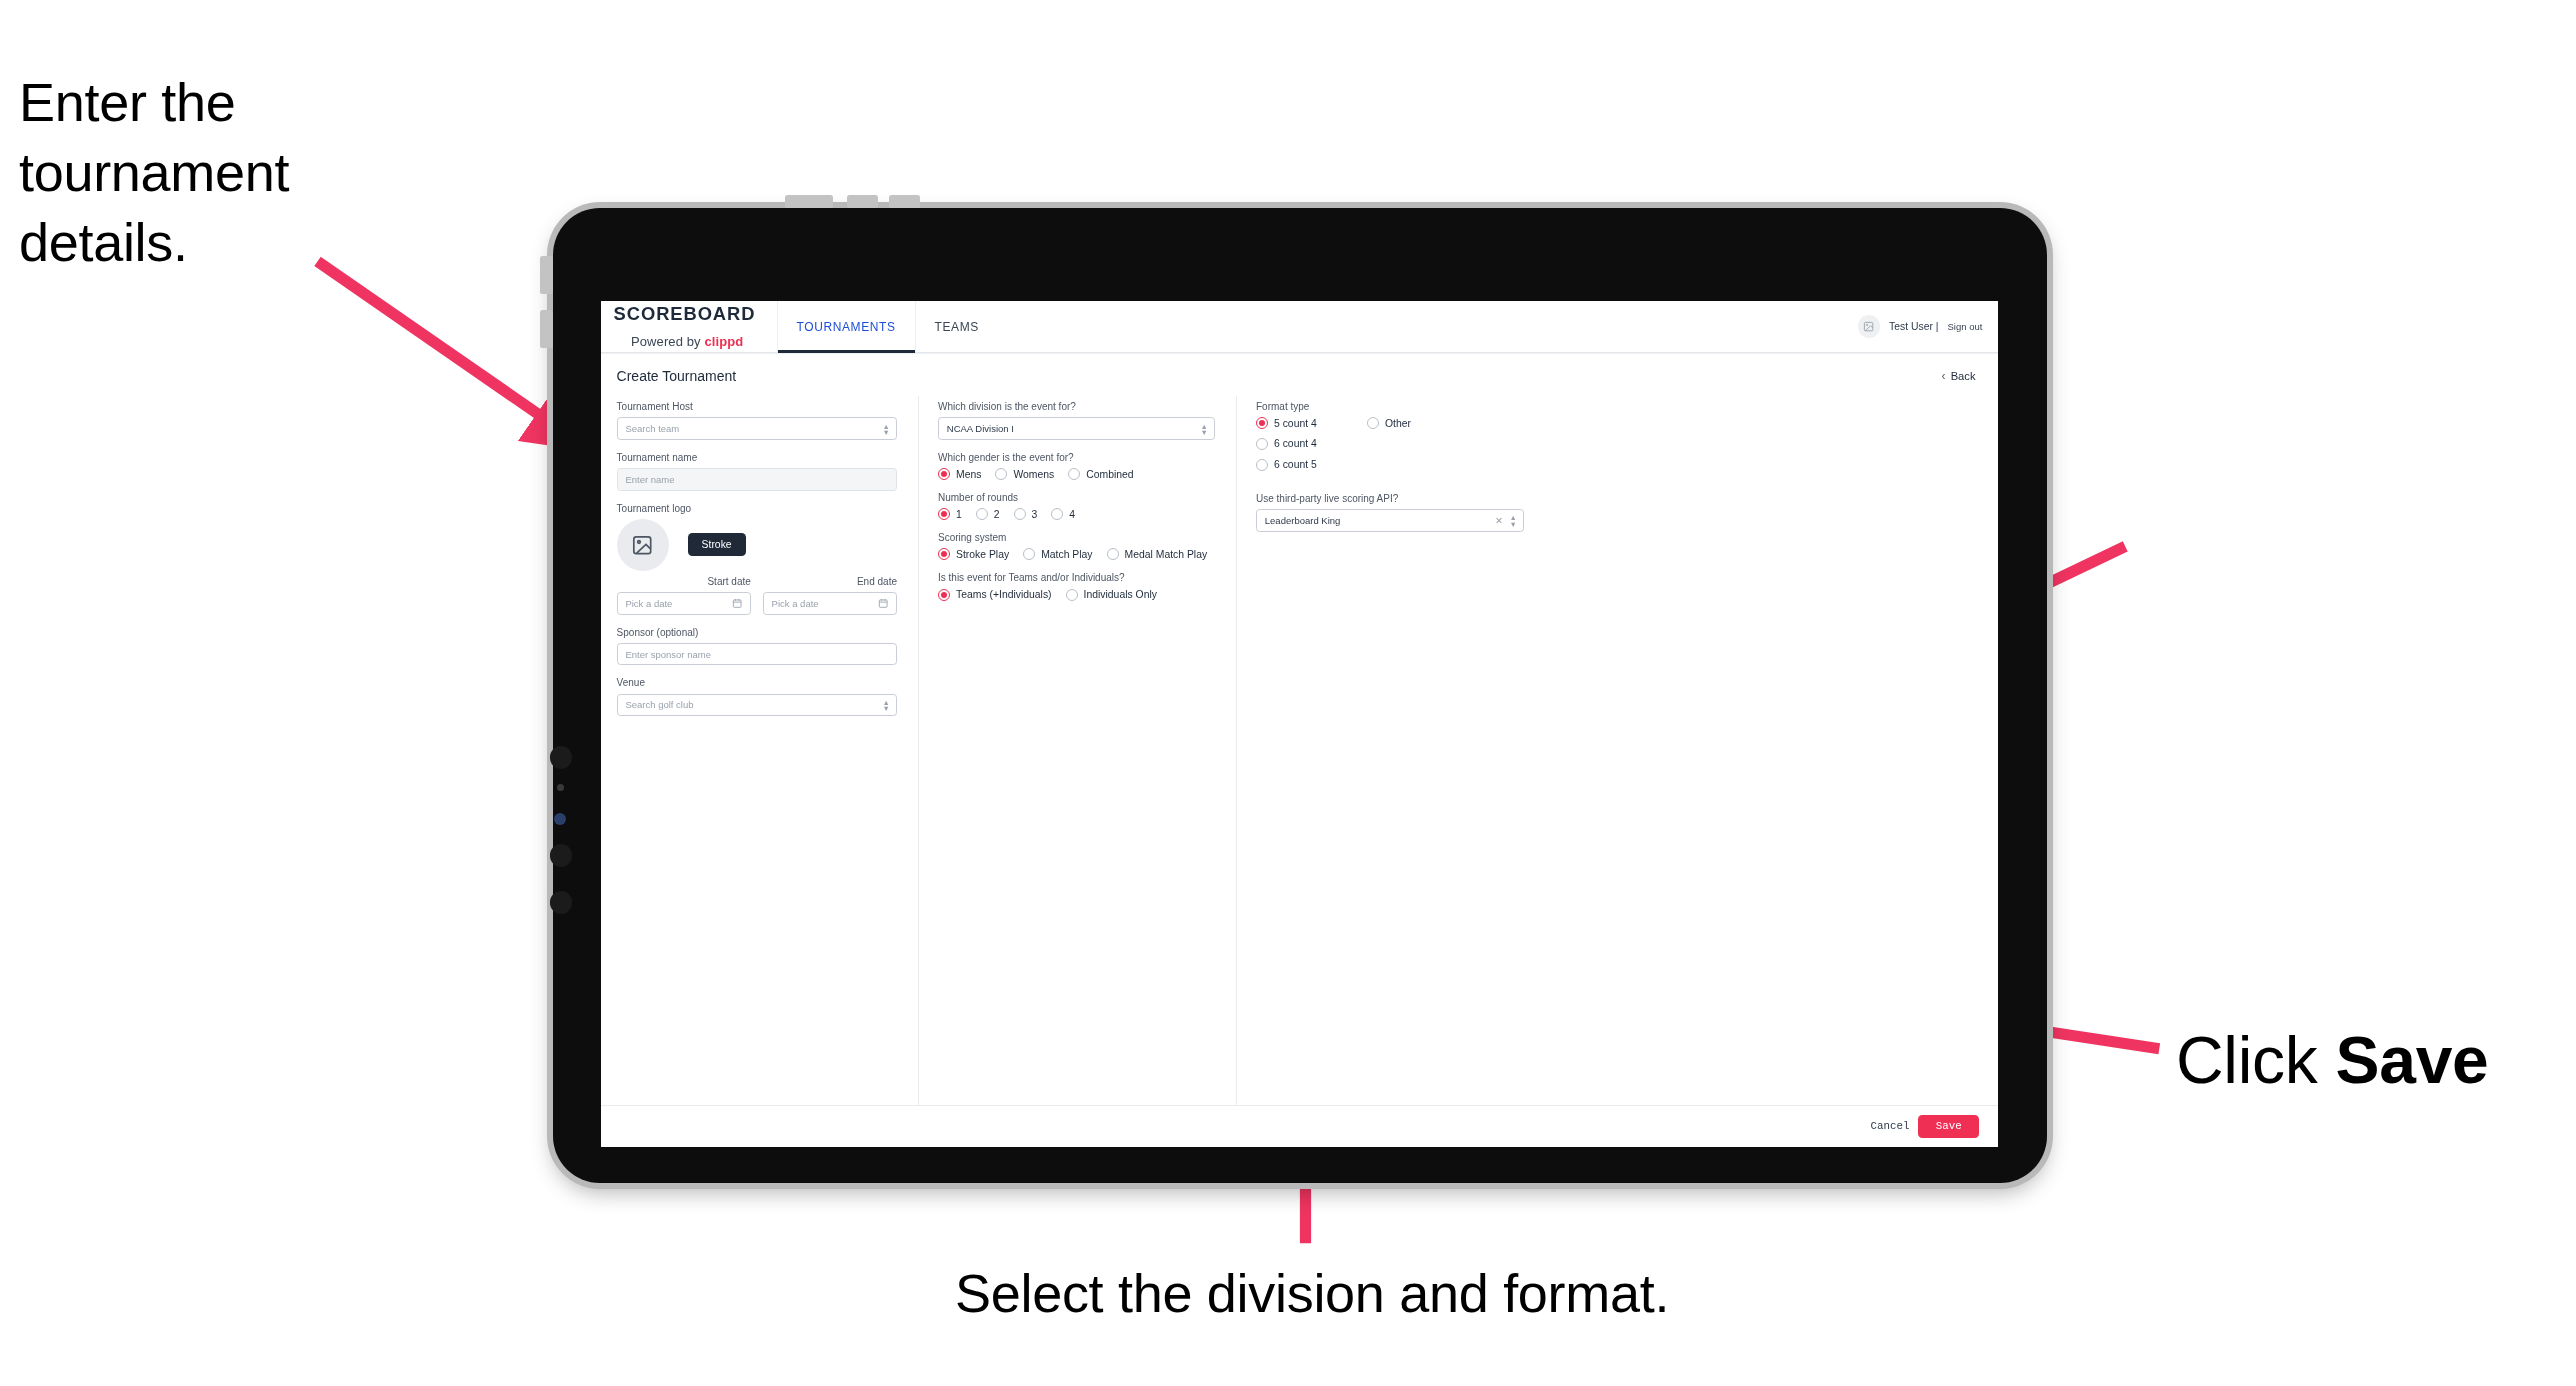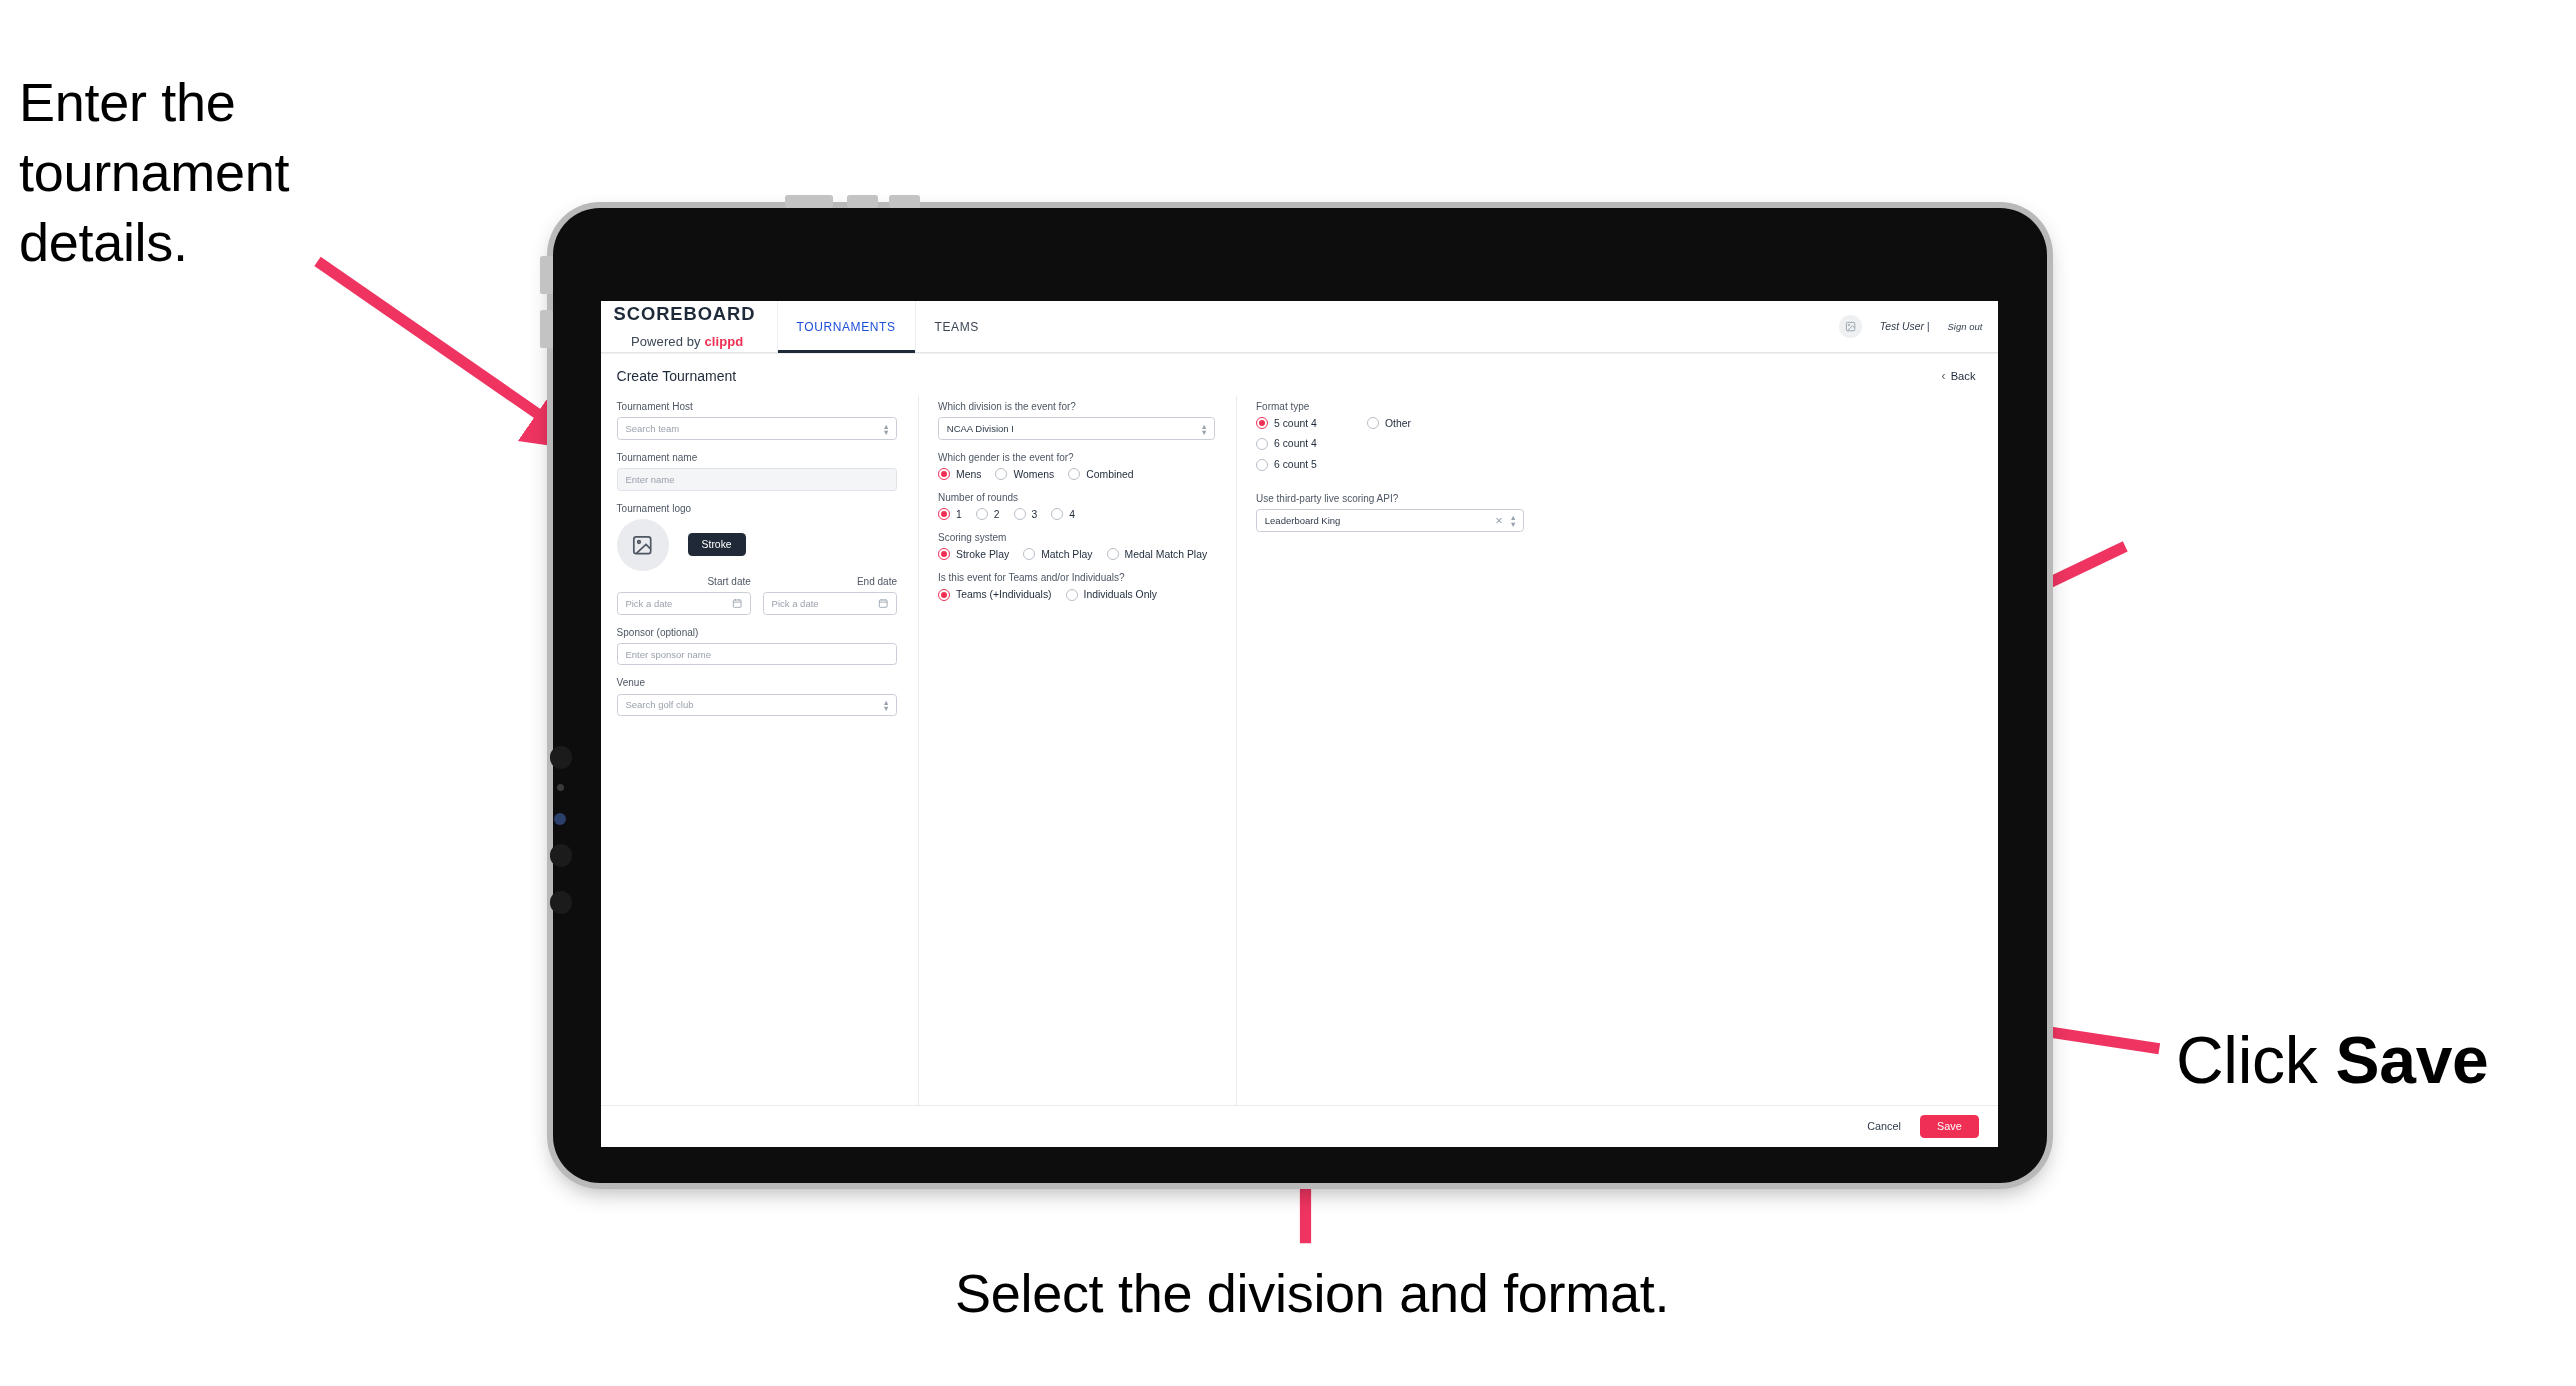--- a/index.html
+++ b/index.html
@@ -88,21 +88,21 @@
     letter-spacing: 0.6px; position: relative; cursor: pointer;
   }
   .nav-tab.active { color: #1d4ed8; }
   .nav-tab.active::after {
     content: ""; position: absolute; left: 0; right: 0; bottom: -0.9px;
     height: 2.6px; background: #1e2a3a;
   }
   .nav-tab + .nav-tab { border-left: 0.9px solid #eceef1; }
   #topnav-sep-left { border-left: 0.9px solid #eceef1; }
   #nav-spacer { flex: 1 1 auto; }
-  #user-area { display: flex; align-items: center; gap: 18px; padding-right: 15.6px; font-style: italic; }
+  #user-area { display: flex; align-items: center; gap: 9px; padding-right: 15.6px; }
   #avatar {
     width: 22.5px; height: 22.5px; border-radius: 50%;
     background: #eef0f2; display: flex; align-items: center; justify-content: center;
   }
   #user-name { font-size: 10.4px; color: #2e3a4a; }
   #sign-out { font-size: 9.5px; color: #3b4654; cursor: pointer; }
 
   
   #page {
     flex: 1 1 auto; display: flex; flex-direction: column;
@@ -174,21 +174,21 @@
     background: #ef3054; transform: translate(-50%,-50%);
   }
 
   #format-grid { display: flex; gap: 0; }
   #format-grid .radio-col { width: 111px; }
 
   
   #footer {
     flex: 0 0 auto; border-top: 0.9px solid #e9ebee;
     display: flex; justify-content: flex-end; align-items: center;
-    gap: 19px; padding: 9.5px 19px;
+    gap: 9px; padding: 9.5px 19px; font-family: Liberation Mono, monospace;
   }
   #cancel-btn { font-size: 10.8px; color: #2e3a4a; cursor: pointer; }
   #save-btn {
     background: #ef3054; color: #fff; font-size: 10.8px;
     padding: 5.2px 17.3px; border-radius: 4.3px; cursor: pointer;
   }
 </style>
 </head>
 <body>
 

